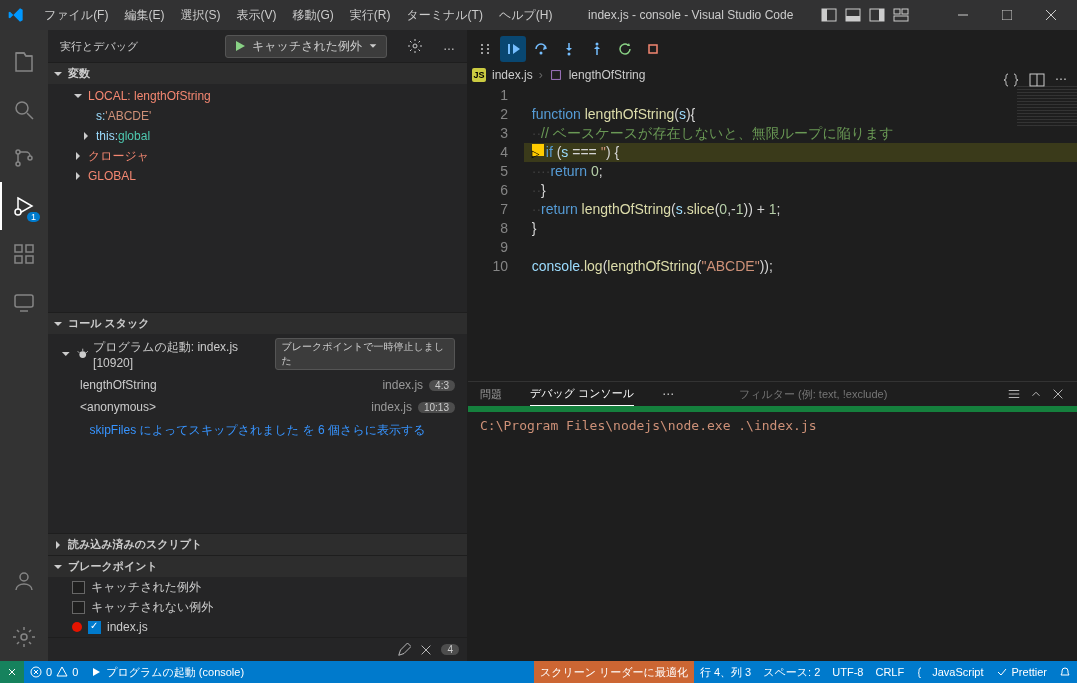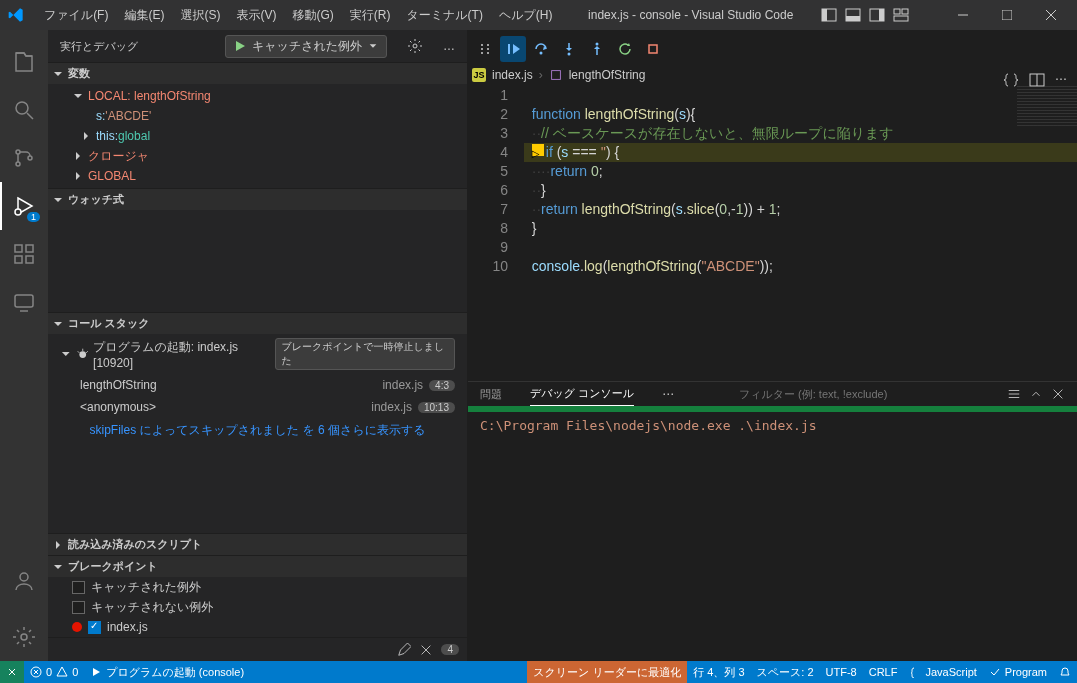--- a/index.html
+++ b/index.html
@@ -262,26 +262,20 @@
         <span class="kw-red">クロージャ</span>
       </div>
       <div class="tree-row d1">
         <svg class="chev" viewBox="0 0 12 12">
             <path d="M4 2l4 4-4 4z"></path>
           </svg>
         <span class="kw-red">GLOBAL</span>
       </div>
     </div>
 
-    <div class="section-hdr">
-      <svg class="chev" viewBox="0 0 12 12">
-          <path d="M2 4l4 4 4-4z"></path>
-        </svg>
-      <span>ウォッチ式</span>
-    </div>
     <div style="flex:1"></div>
 
     <div class="section-hdr">
       <svg class="chev" viewBox="0 0 12 12">
           <path d="M2 4l4 4 4-4z"></path>
         </svg>
       <span>コール スタック</span>
     </div>
     <div class="callstack-hdr">
       <svg class="chev" viewBox="0 0 12 12">
@@ -507,21 +501,21 @@
     <div class="sb-item">
         <svg viewBox="0 0 12 12">
           <path d="M5 2c-2 0-2 2-2 3s0 2-1 2c1 0 1 1 1 2s0 3 2 3" stroke="#fff" fill="none"></path>
         </svg>
         <span>JavaScript</span>
       </div>
     <div class="sb-item">
         <svg viewBox="0 0 12 12">
           <path d="M2 6l3 3 5-6" stroke="#fff" fill="none"></path>
         </svg>
-        <span>Program</span>
+        <span>Prettier</span>
       </div>
     <div class="sb-item">
         <svg viewBox="0 0 12 12">
           <path d="M6 2a3 3 0 013 3v2l1 2H2l1-2V5a3 3 0 013-3z" fill="none" stroke="#fff"></path>
         </svg>
       </div>
   </div>
 </div>
 
 </body></html>

